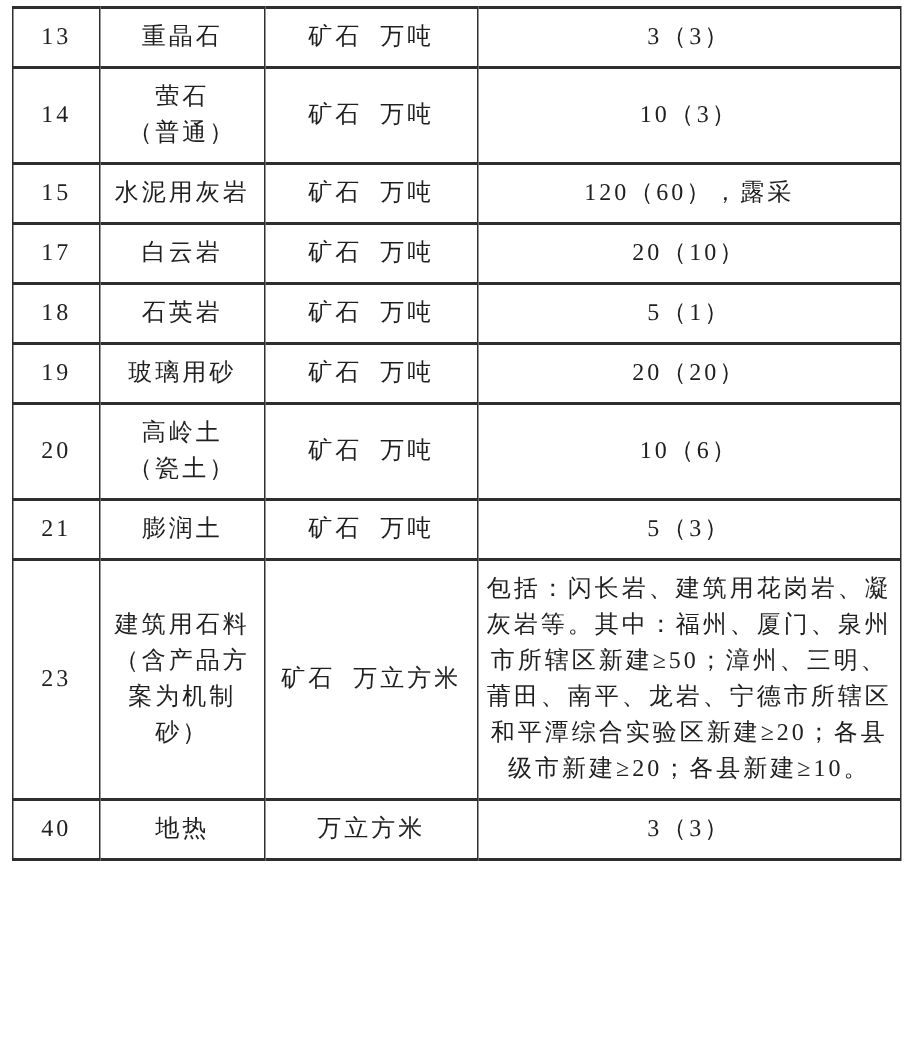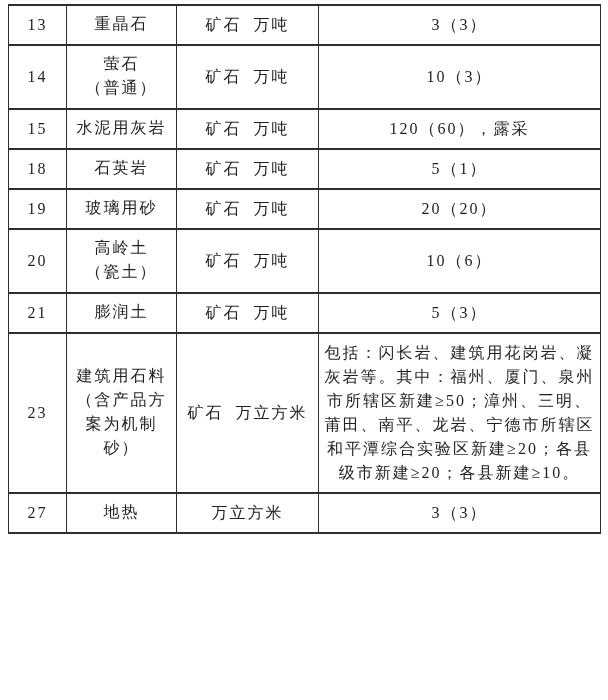--- a/index.html
+++ b/index.html
@@ -75,20 +75,26 @@
           <td>矿石 万吨</td>
           <td>10（3）</td>
         </tr>
         <tr>
           <td>15</td>
           <td class="name-cell">水泥用灰岩</td>
           <td>矿石 万吨</td>
           <td>120（60），露采</td>
         </tr>
         <tr>
+          <td>17</td>
+          <td class="name-cell">白云岩</td>
+          <td>矿石 万吨</td>
+          <td>20（10）</td>
+        </tr>
+        <tr>
           <td>18</td>
           <td class="name-cell">石英岩</td>
           <td>矿石 万吨</td>
           <td>5（1）</td>
         </tr>
         <tr>
           <td>19</td>
           <td class="name-cell">玻璃用砂</td>
           <td>矿石 万吨</td>
           <td>20（20）</td>
@@ -108,20 +114,20 @@
         </tr>
         <tr>
           <td>23</td>
           <td class="name-cell">建筑用石料
 （含产品方
 案为机制砂）</td>
           <td>矿石 万立方米</td>
           <td class="quota-cell-long">包括：闪长岩、建筑用花岗岩、凝灰岩等。其中：福州、厦门、泉州市所辖区新建≥50；漳州、三明、莆田、南平、龙岩、宁德市所辖区和平潭综合实验区新建≥20；各县级市新建≥20；各县新建≥10。</td>
         </tr>
         <tr>
-          <td>27</td>
+          <td>40</td>
           <td class="name-cell">地热</td>
           <td>万立方米</td>
           <td>3（3）</td>
         </tr>
       </tbody>
   </table>
 </div>
 
 </body></html>

